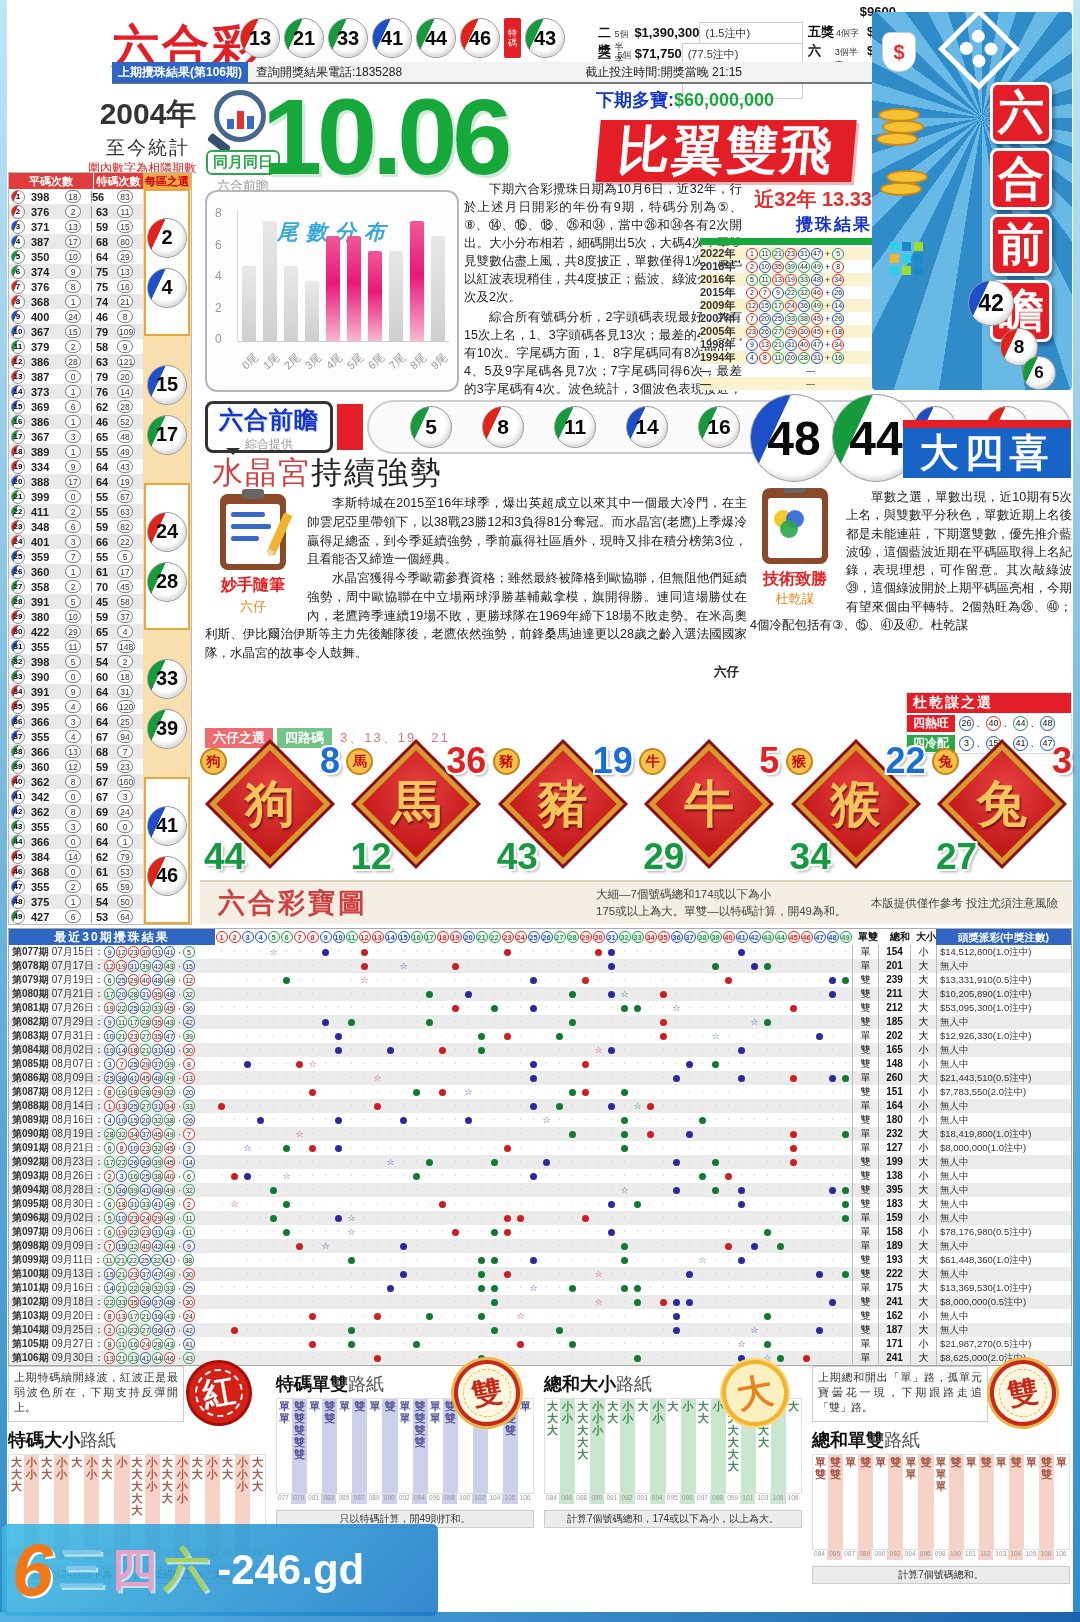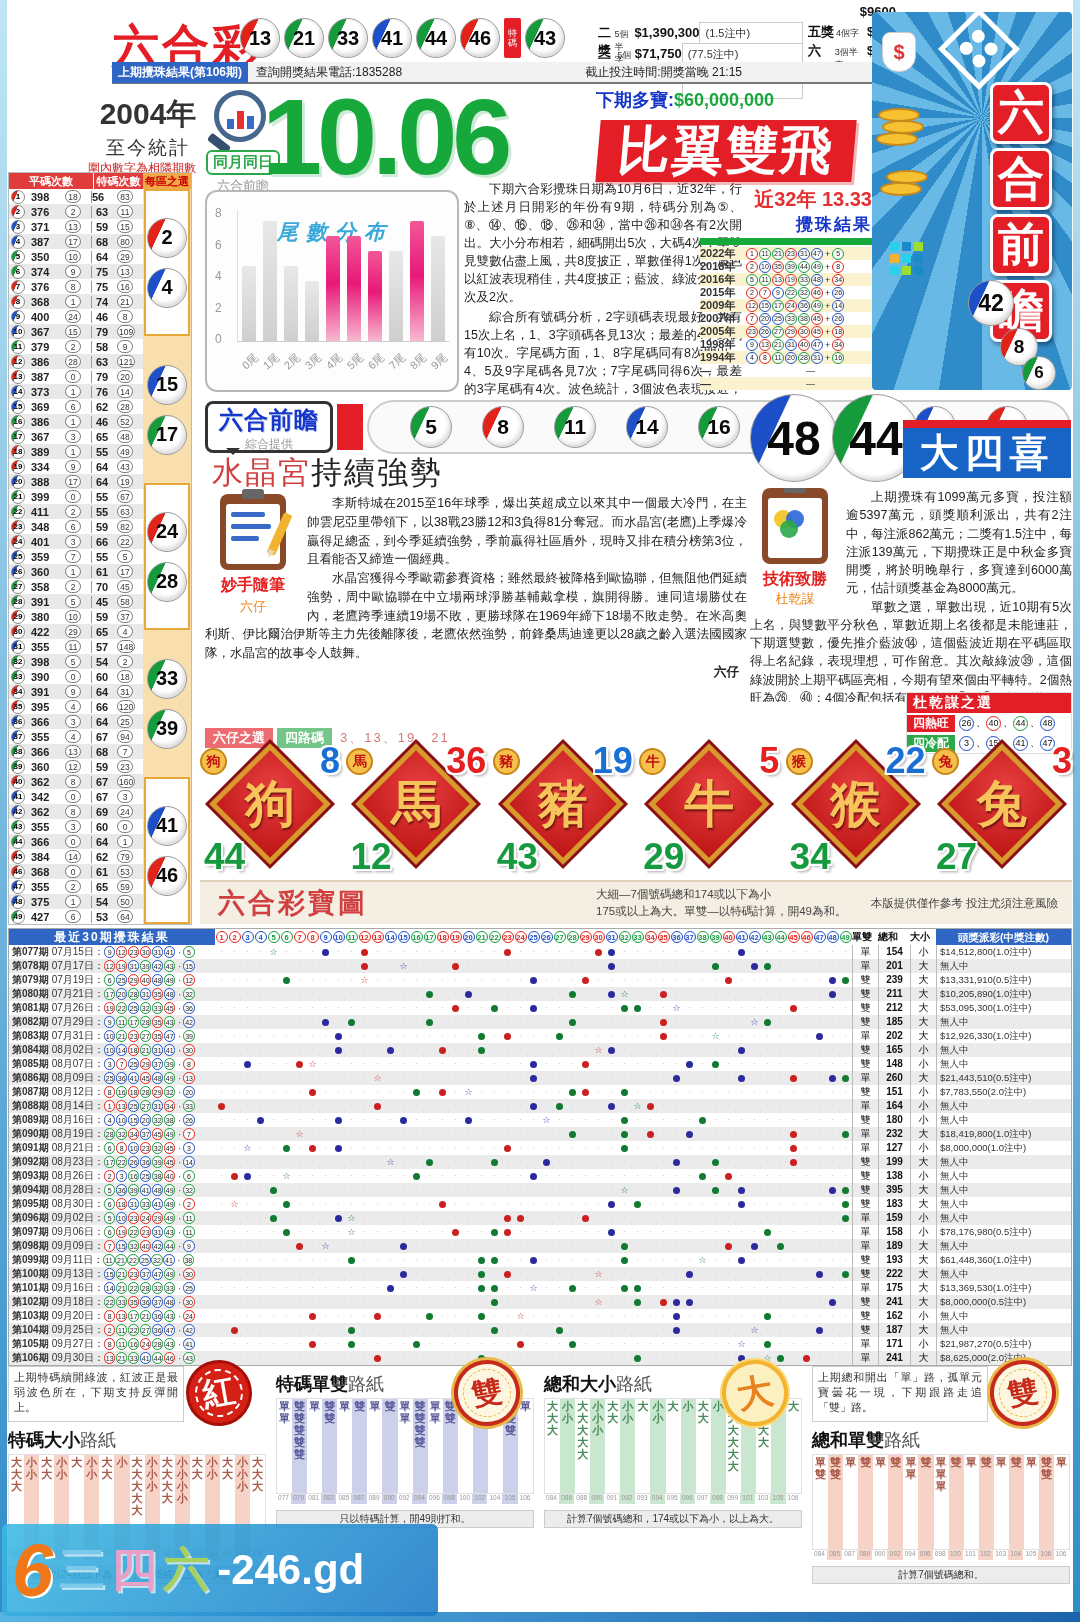--- a/index.html
+++ b/index.html
@@ -144,21 +144,21 @@
 #treasure-bar{left:200px;top:880px;width:872px;height:44px;background:#f4eee3;border-top:2px solid #ddd0b8;display:flex;align-items:center}
 #treasure-bar .tt{color:#d04040;font-size:27px;font-weight:bold;letter-spacing:3px;margin:0 18px}
 #treasure-bar .mid{font-size:11.5px;color:#444;line-height:1.5;margin-left:210px}
 #treasure-bar .rt{font-size:11.5px;color:#444;margin-left:auto;margin-right:14px}
 
 #rtable{left:8px;top:928px;width:1064px;border:1px solid #aaa;background:#fff}
 .rt-grid{display:grid;grid-template-columns:206px repeat(49,13px) 26px 32px 26px 1fr;align-items:center}
 #rt-head{height:16px;font-size:10px;font-weight:bold}
 #rt-head .lab{background:#2f66c4;color:#fff;text-align:center;font-size:12px;letter-spacing:2px;line-height:16px;height:16px}
 #rt-head .nh{justify-self:center;width:12px;height:12px;border-radius:50%;font-size:7.5px;display:flex;align-items:center;justify-content:center;background:#fff}
-#rt-head .ch{text-align:left}
+#rt-head .ch{text-align:right}
 #rt-head .pay{background:#2f66c4;color:#fff;text-align:center;line-height:16px;height:16px;font-size:10.5px}
 .rrow{height:14px;font-size:10px}
 .rrow:nth-child(even){background:#ebebeb}
 .rrow .lab{display:flex;align-items:center;white-space:nowrap;padding-left:3px;color:#333}
 .rrow .lab .per{font-weight:bold;margin-right:3px}
 .rc{min-width:11.5px;height:11.5px;border-radius:50%;border:1px solid #888;font-size:7px;display:inline-flex;align-items:center;justify-content:center;background:#fff;margin-right:.5px;color:#222}
 .rrow .cell{justify-self:center;width:13px;text-align:center;line-height:14px}
 .dotn{display:inline-block;width:7px;height:7px;border-radius:50%;vertical-align:middle}
 .dote{color:#c4c4c4;font-size:8px}
 .star{font-size:9px}
@@ -1114,21 +1114,20 @@
     <div class="clipboard">
       <span class="clipt"></span>
         <span class="paper"></span>
       <span class="c1" style="left:12px;top:22px;background:#f2c21a"></span>
       <span class="c2" style="left:24px;top:22px;background:#2a66d8"></span>
       <span class="c3" style="left:18px;top:32px;background:#2aa84a"></span>
     </div>
     <div class="ic-t1">技術致勝</div>
     <div class="ic-t2">杜乾謀</div>
   </div>
-  <p>上期攪珠有1099萬元多寶，投注額逾5397萬元，頭獎順利派出，共有2注中，每注派862萬元；二獎有1.5注中，每注派139萬元，下期攪珠正是中秋金多寶開獎，將於明晚舉行，多寶達到6000萬元，估計頭獎基金為8000萬元。</p>
   <p>單數之選，單數出現，近10期有5次上名，與雙數平分秋色，單數近期上名後都是未能連莊，下期選雙數，優先推介藍波⑭，這個藍波近期在平碼區取得上名紀錄，表現理想，可作留意。其次敲綠波㊴，這個綠波開於上期平碼區亮相，今期有望來個由平轉特。2個熱旺為㉖、㊵；4個冷配包括有③、⑮、㊶及㊼。杜乾謀</p>
 </div>
 <div id="tech-picks" class="abs">
   <div class="hd">杜乾謀之選</div>
   <div class="row">
       <span class="lb hot">四熱旺</span>
       <span id="hot-vals"><span class="pk" style="border-color: rgb(29, 80, 200);">26</span><span style="font-size: 10px;">、</span><span class="pk" style="border-color: rgb(226, 35, 26);">40</span><span style="font-size: 10px;">、</span><span class="pk" style="border-color: rgb(22, 155, 60);">44</span><span style="font-size: 10px;">、</span><span class="pk" style="border-color: rgb(29, 80, 200);">48</span></span>
     </div>
   <div class="row">
       <span class="lb cold">四冷配</span>

